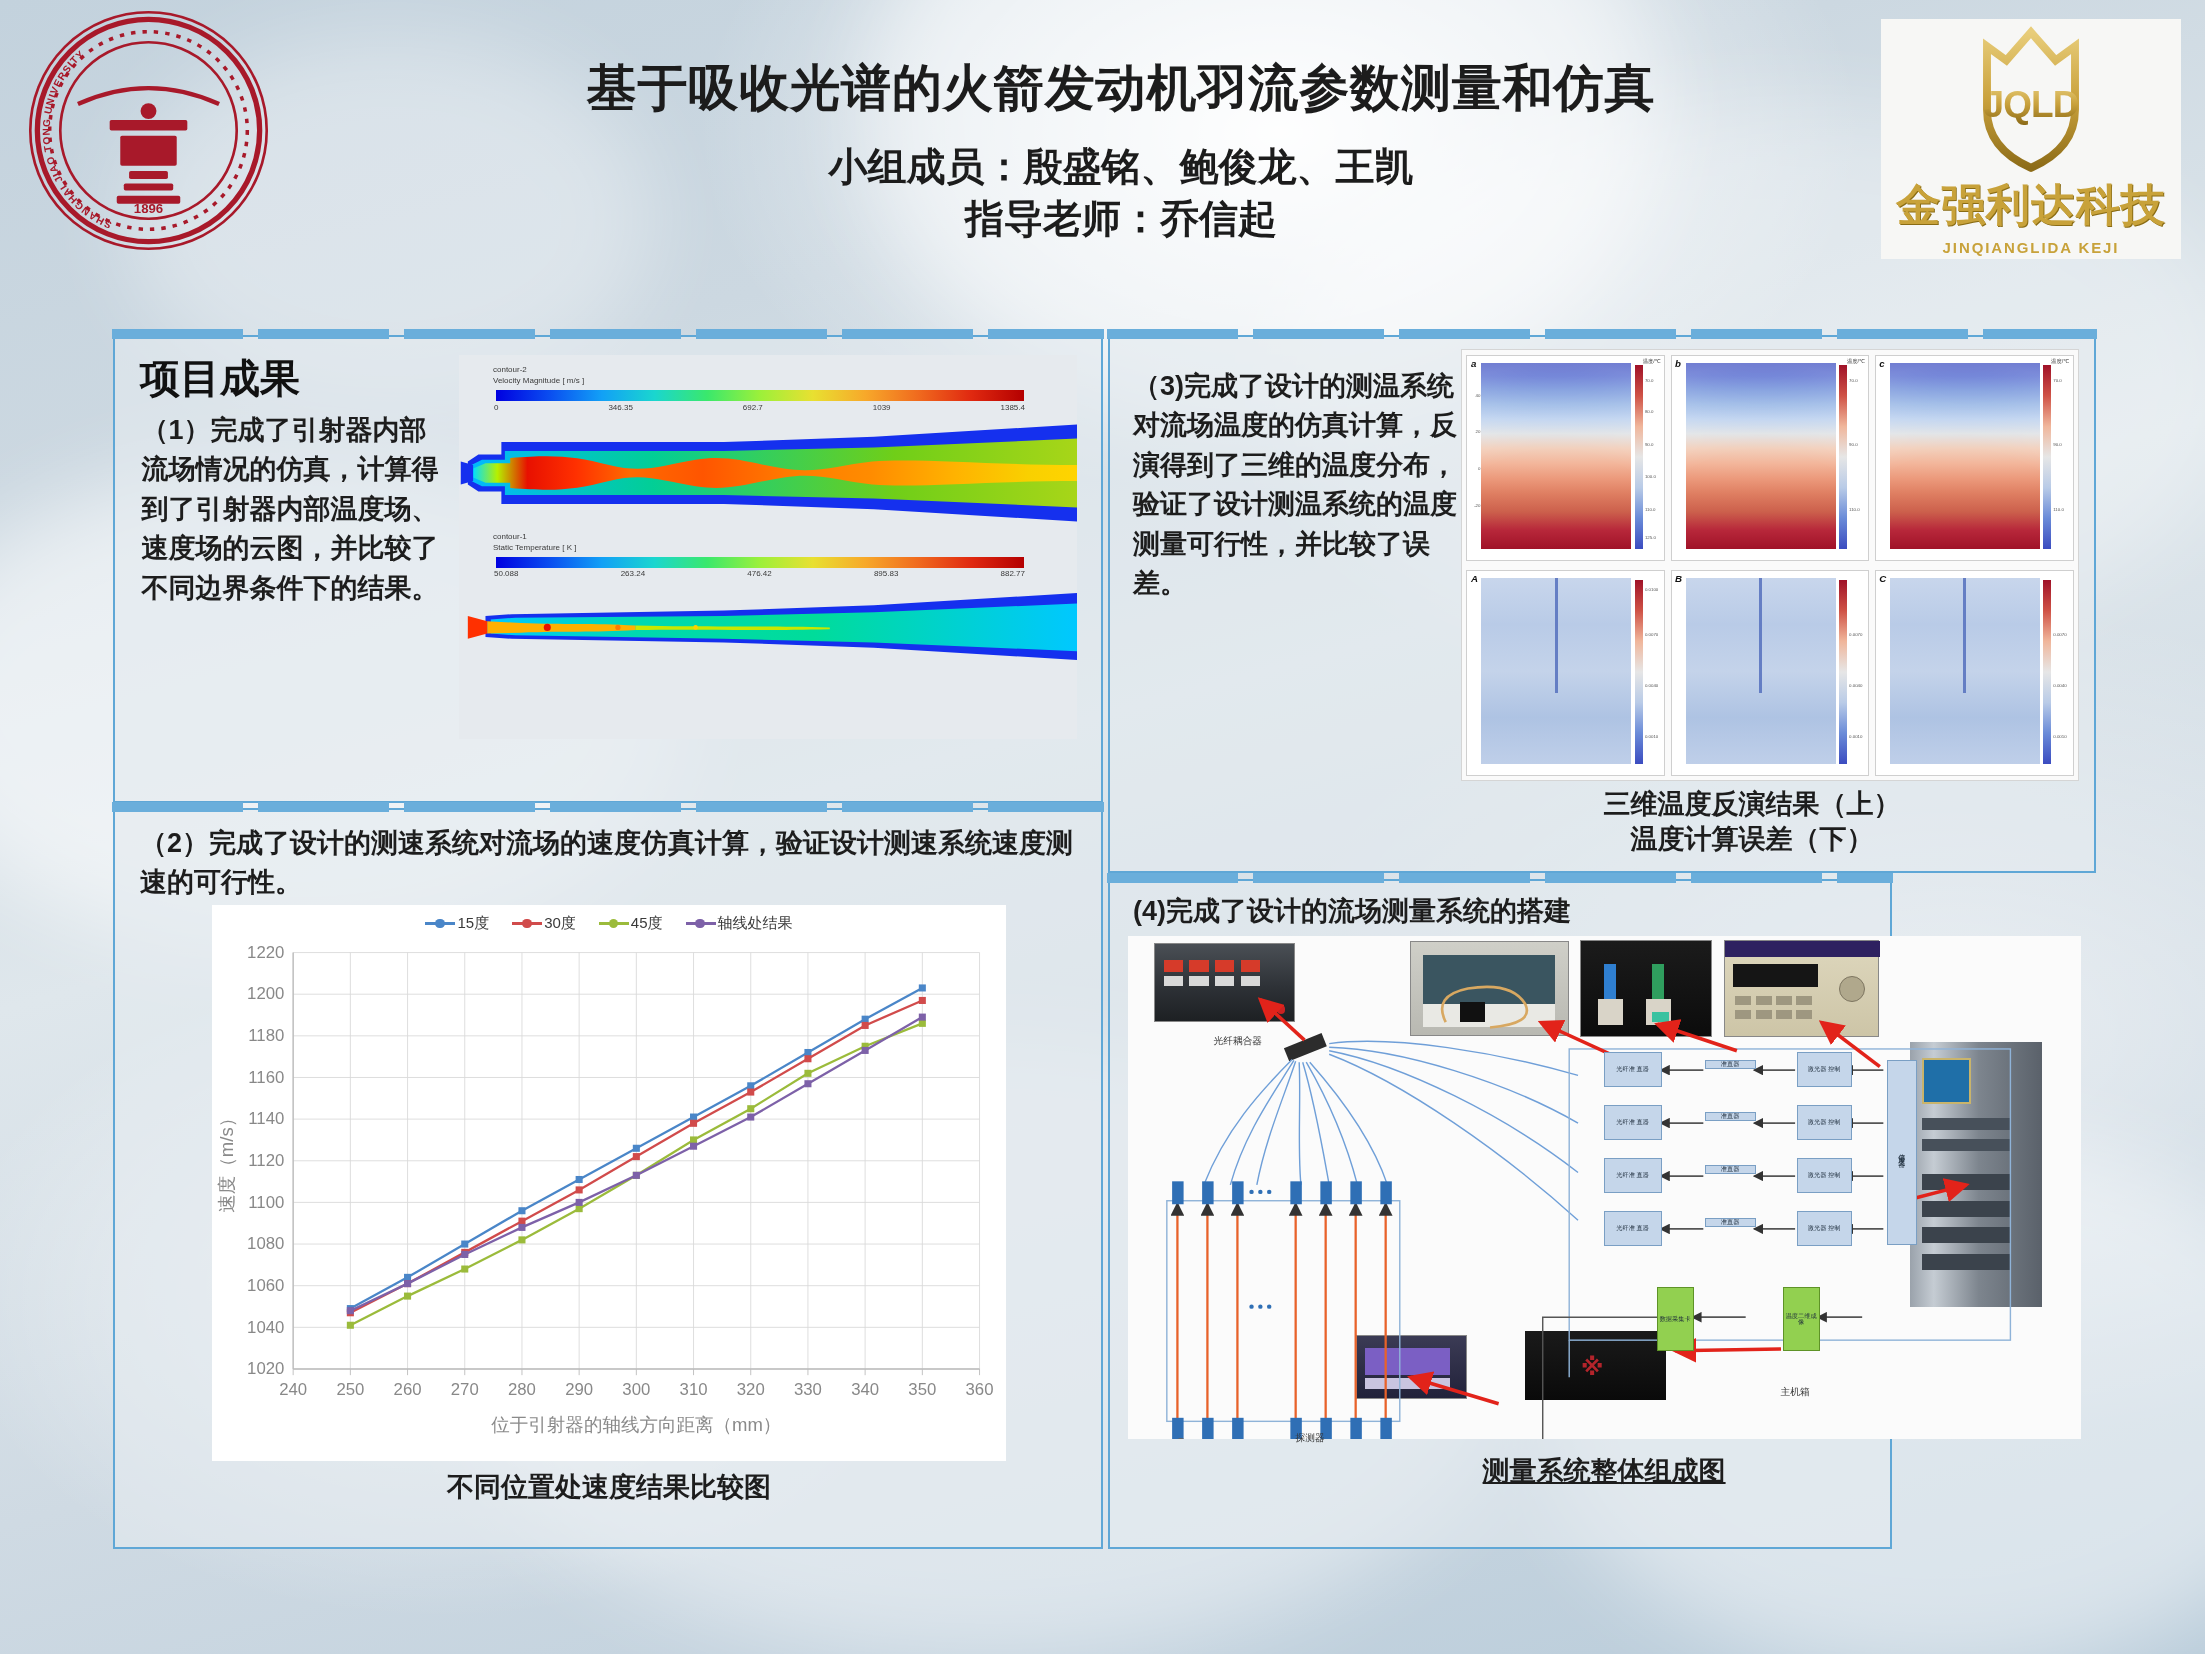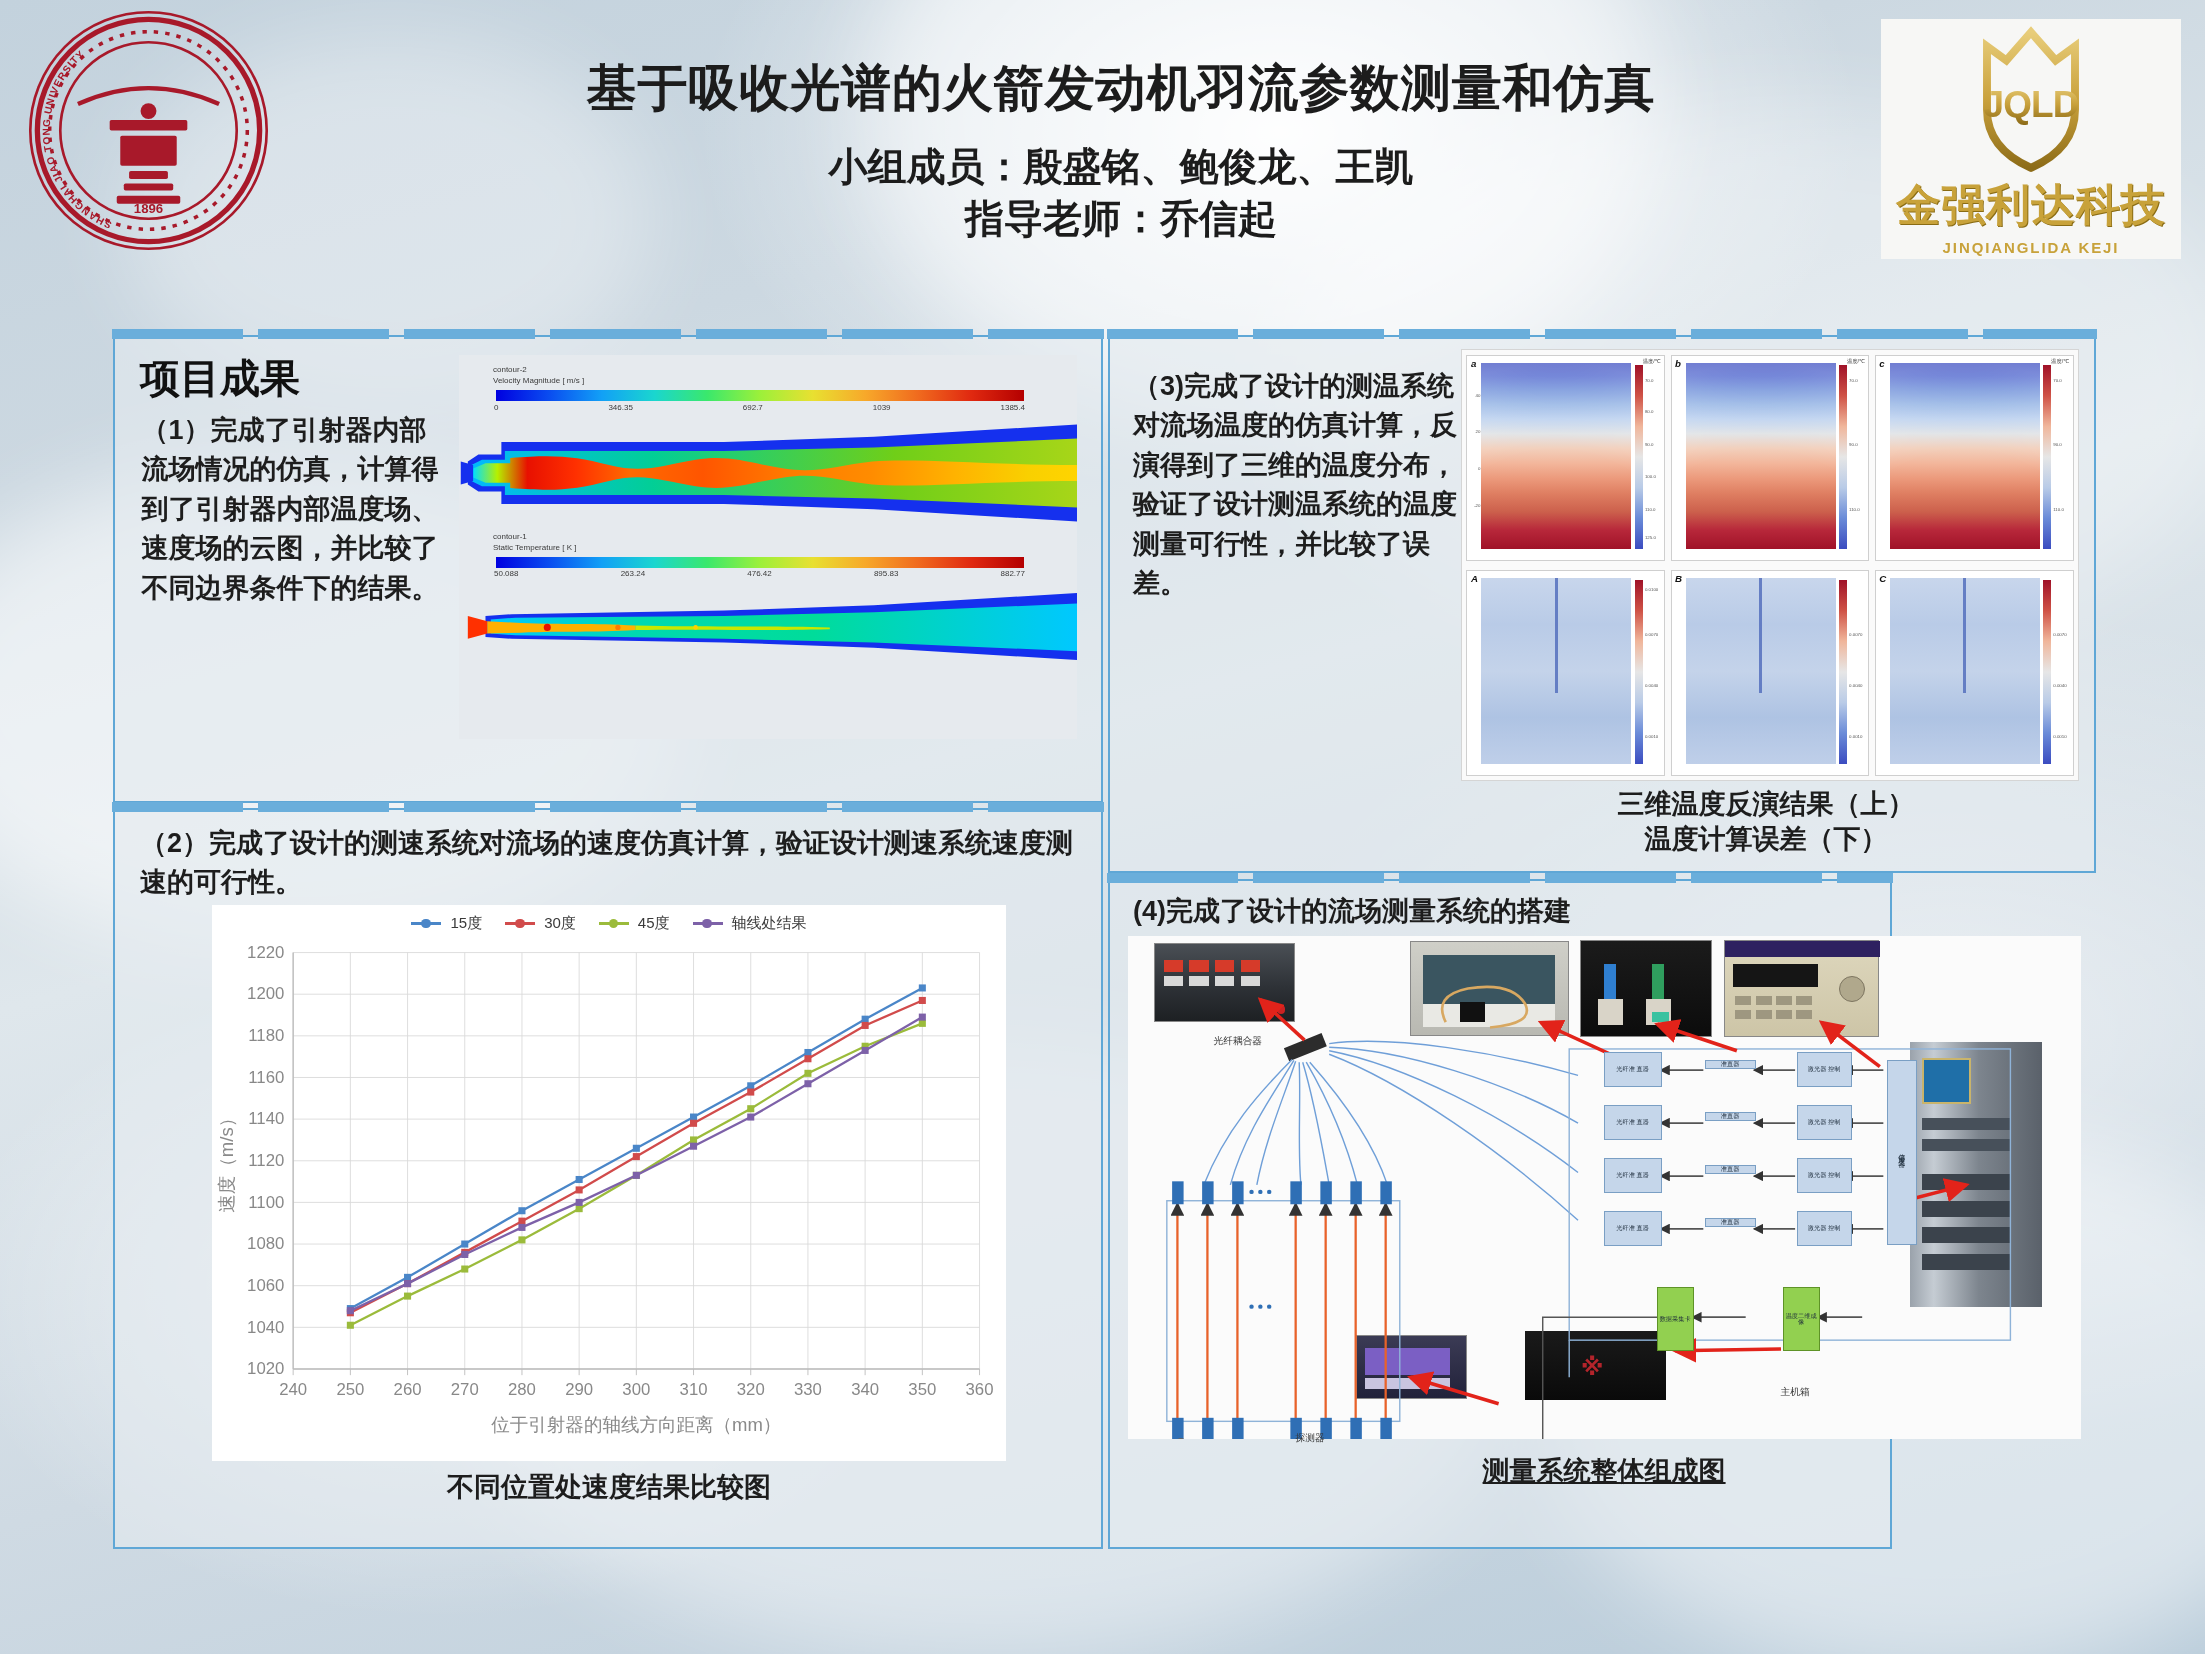--- a/index.html
+++ b/index.html
@@ -78,28 +78,28 @@
        #3b4cc0 0%, #4a62cd 7%, #6a8bd8 14%, #93b3e4 22%, #bcd1ef 30%,
        #e0e3e6 38%, #f2cfbb 46%, #f3b69b 54%, #ec9a7c 62%, #df7f62 70%,
        #cc604c 80%, #b7273a 90%, #a01228 100%);
      -webkit-mask-image:radial-gradient(ellipse 150% 118% at 50% 118%, #000 60%, rgba(0,0,0,.72) 100%);
              mask-image:radial-gradient(ellipse 150% 118% at 50% 118%, #000 60%, rgba(0,0,0,.72) 100%);}
   .map-err{background:
      linear-gradient(to bottom,#c8d6ec 0%,#b9cbe7 25%,#c4d3ea 50%,#aec3e3 75%,#bfcfe9 100%);
      position:relative;}
   .map-err::after{content:"";position:absolute;left:49%;top:0;width:2%;height:62%;background:#5570bd;opacity:.85;}
   .cb-grad{background:linear-gradient(to bottom,#a01228,#cf5246,#f0b69b,#e6e6e6,#b9cbe7,#6a8bd8,#3b4cc0);}
-  #tr-cap{position:absolute;left:347px;top:450px;width:618px;}
+  #tr-cap{position:absolute;left:333px;top:450px;width:618px;}
 
   
   #bl-body{position:absolute;left:25px;top:14px;width:935px;}
   #chartbox{position:absolute;left:97px;top:95px;width:794px;height:556px;background:#fff;}
   #chart-cap{position:absolute;left:97px;top:660px;width:794px;}
   #legend{display:flex;justify-content:center;gap:23px;align-items:center;padding-top:8.8px;font-size:15px;color:#3a3a3a;}
-  .lg{display:flex;align-items:center;gap:9px;}
+  .lg{display:flex;align-items:center;gap:2px;}
   .lg i{display:block;width:30px;height:2.6px;position:relative;}
   .lg i::after{content:"";position:absolute;left:9.7px;top:-3.5px;width:9.7px;height:9.7px;border-radius:50%;background:inherit;}
   svg text{font-family:"Liberation Sans",sans-serif;}
 
   
   #br-title{position:absolute;left:23px;top:12.4px;font-size:27px;font-weight:600;color:#1d1d1d;}
   #sysfig{position:absolute;left:17.6px;top:55px;width:953px;height:503px;background:#fbfbfb;}
   #br-cap{position:absolute;left:17.6px;top:573px;width:953px;text-decoration:underline;}
   .photo{position:absolute;background:#2b2b2b;border:0.9px solid #888;}
   .blk{position:absolute;background:#c5d6ea;border:0.9px solid #7a9fc4;display:flex;align-items:center;

